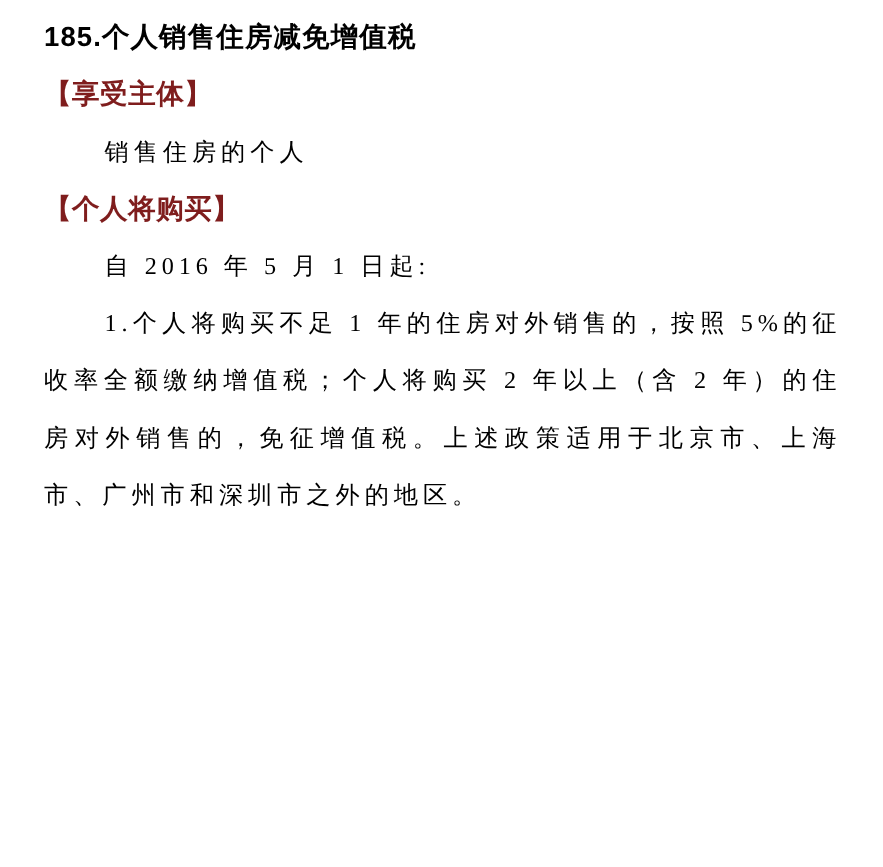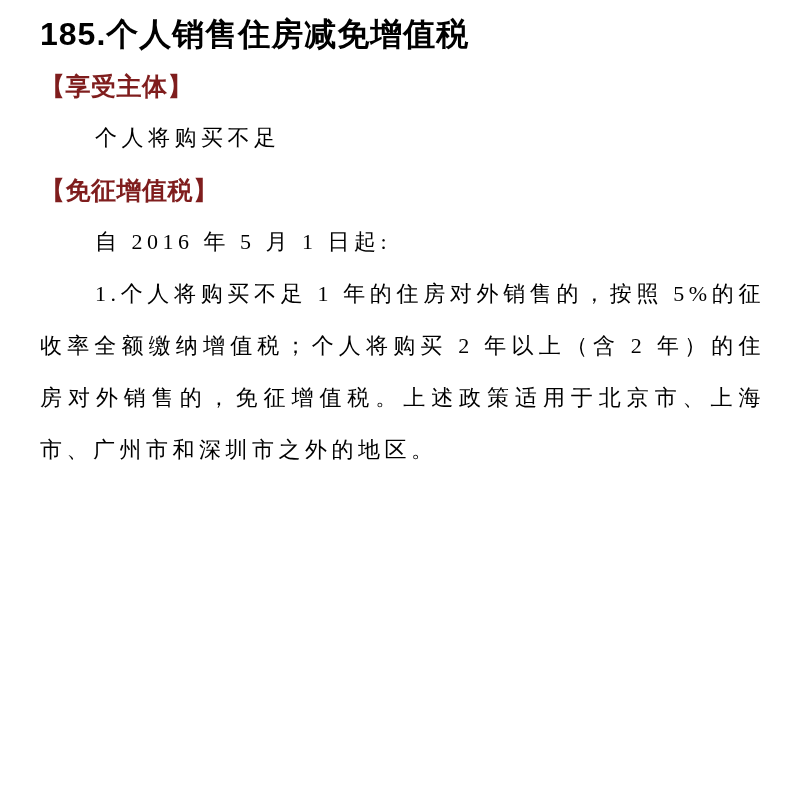--- a/index.html
+++ b/index.html
@@ -15,21 +15,21 @@
     color: #000000;
     box-sizing: border-box;
     padding: 8px 38px 0 40px;
     overflow: hidden;
     font-family: "Liberation Serif", "DejaVu Serif", serif;
   }
   .doc-title {
     margin: 0;
     font-family: "Liberation Sans", "DejaVu Sans", sans-serif;
     font-weight: bold;
-    font-size: 32px;
+    font-size: 25px;
     line-height: 52px;
     letter-spacing: 1px;
     color: #000000;
     white-space: nowrap;
   }
   .section-heading {
     margin: 0;
     font-family: "Liberation Sans", "DejaVu Sans", sans-serif;
     font-weight: bold;
     font-size: 25px;
@@ -51,22 +51,22 @@
 </style>
 </head>
 <body>
 
 <div class="page">
 
   <h1 class="doc-title">185.个人销售住房减免增值税</h1>
 
   <h2 class="section-heading">【享受主体】</h2>
 
-  <p class="body-para">个人将购买不足</p>
+  <p class="body-para">销售住房的个人</p>
 
-  <h2 class="section-heading">【免征增值税】</h2>
+  <h2 class="section-heading">【个人将购买】</h2>
 
   <p class="body-para">自 2016 年 5 月 1 日起:</p>
 
   <p class="body-para">1.个人将购买不足 1 年的住房对外销售的，按照 5%的征收率全额缴纳增值税；个人将购买 2 年以上（含 2 年）的住房对外销售的，免征增值税。上述政策适用于北京市、上海市、广州市和深圳市之外的地区。</p>
 
 
 </div>
 
 </body></html>

